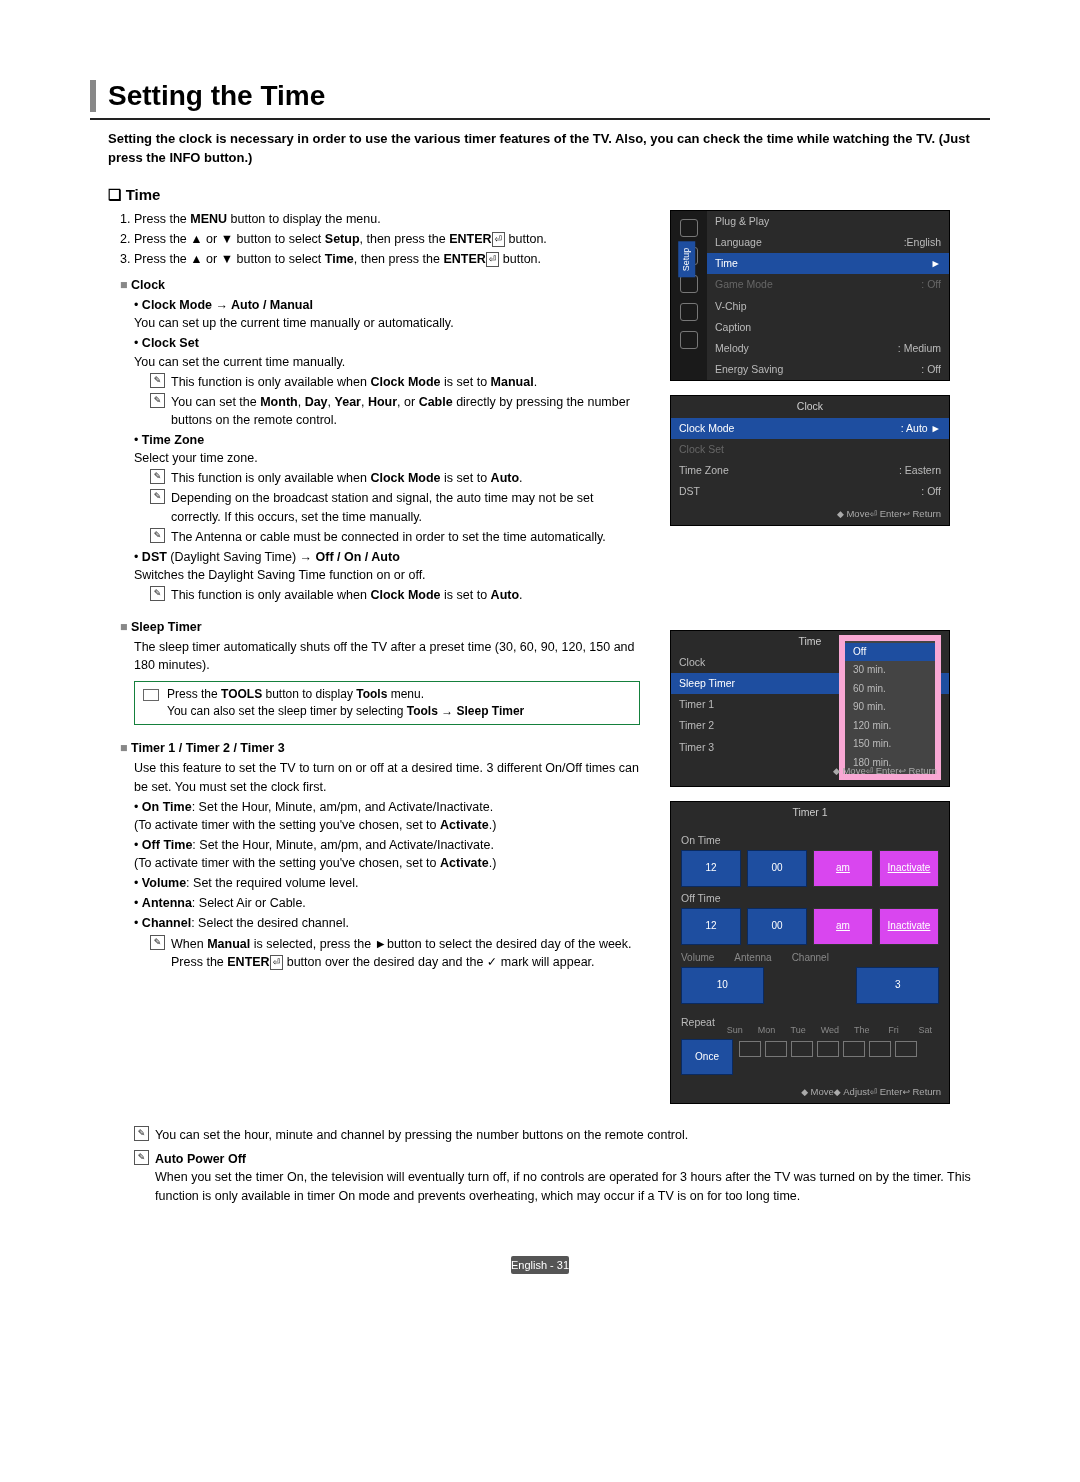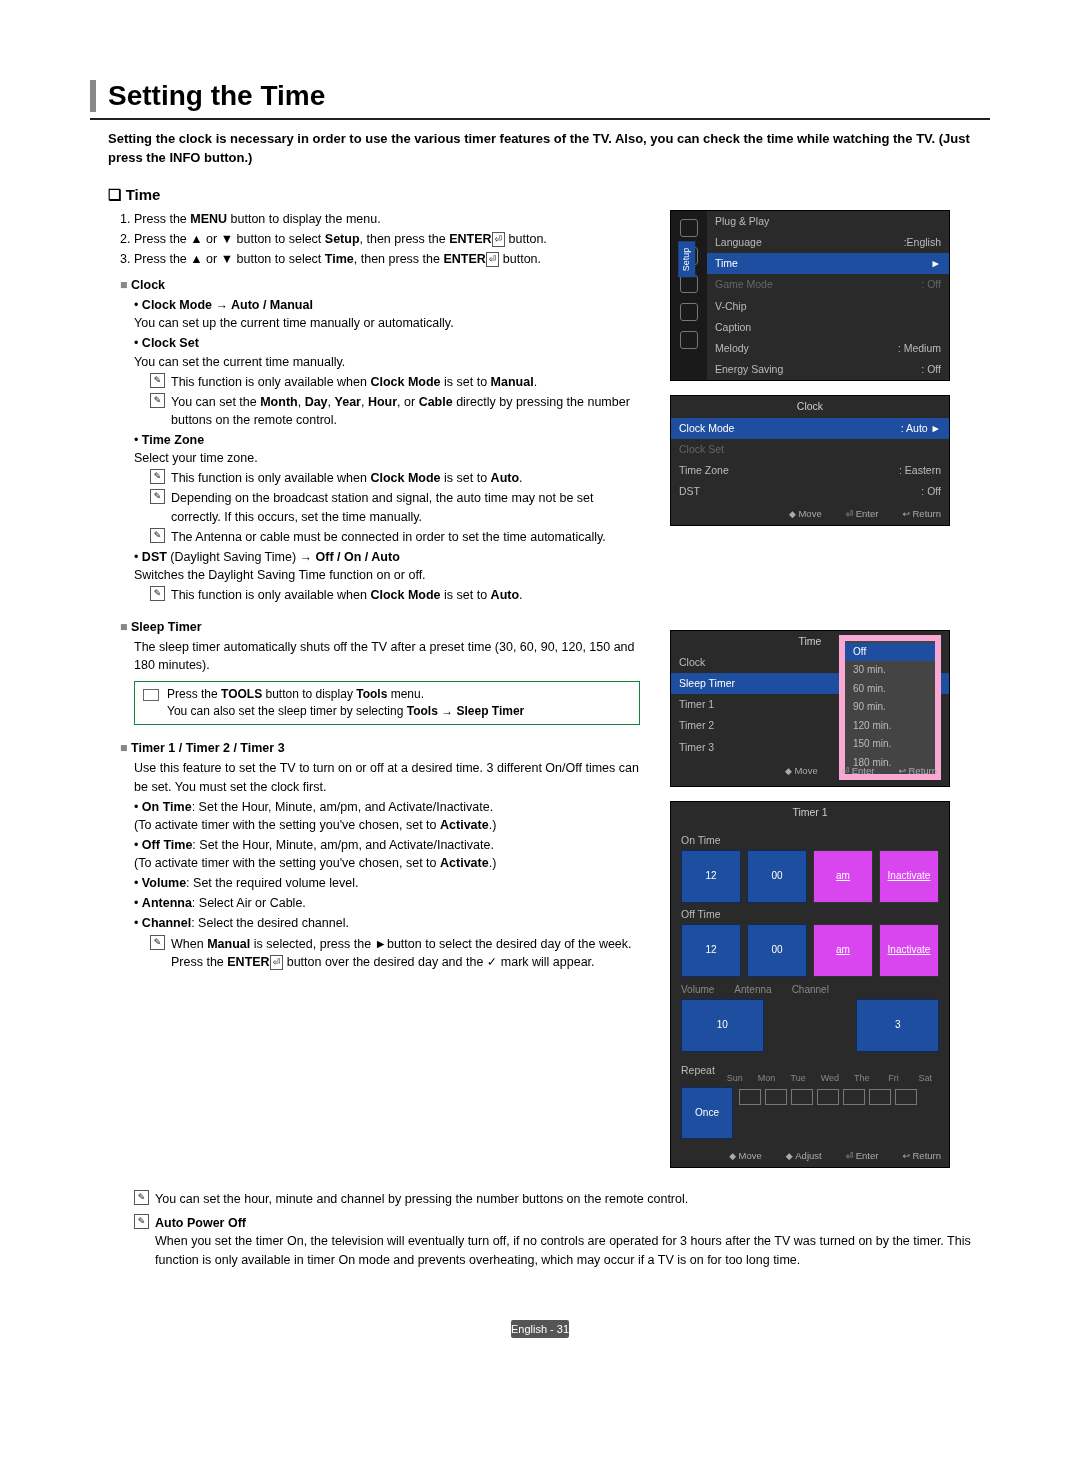--- a/index.html
+++ b/index.html
@@ -49,36 +49,36 @@
   .tip-box { border:1px solid #15803d; padding:4px 8px; margin:6px 0 6px 14px; font-size:12px; display:flex; gap:8px; }
   .tip-ic { width:14px; height:10px; border:1px solid #666; margin-top:3px; flex:none; }
   .osd {
     background:#2a2a2a; color:#bbb; font-size:10.5px; border:1px solid #000;
     margin-bottom:14px;
   }
   .osd .hdr { text-align:center; font-size:10.5px; padding:3px 0; color:#ccc; }
   .osd-row { display:flex; padding:3px 8px; justify-content:space-between; }
   .osd-row.sel { background:#1e4ea0; color:#fff; }
   .osd-row.dim { color:#666; }
-  .osd-foot { font-size:9.5px; text-align:right; padding:4px 8px; color:#aaa; display:flex; gap:24px; justify-content:flex-end; }
+  .osd-foot { font-size:9.5px; text-align:right; padding:4px 8px; color:#aaa; display:flex; gap:0; justify-content:flex-end; }
   .osd-foot span::before { content:"◆ "; font-size:9px; }
   .osd-foot .enter::before { content:"⏎ "; }
   .osd-foot .ret::before { content:"↩ "; }
   .osd-setup { display:grid; grid-template-columns:36px 1fr; }
   .osd-icons { background:#1a1a1a; display:flex; flex-direction:column; align-items:center; gap:10px; padding:8px 0; position:relative;}
   .osd-icons .vlabel { position:absolute; left:-2px; top:40px; transform:rotate(-90deg); font-size:9px; color:#fff; background:#1e4ea0; padding:2px 6px; }
   .ic { width:16px; height:16px; border:1px solid #777; border-radius:3px; }
   .timer-osd .opt-col { position:absolute; right:8px; top:4px; background:#444; border:6px solid #f9a8d4; padding:2px 0; width:90px; }
   .timer-osd { position:relative; padding-bottom:28px;}
   .timer-osd .opt { padding:2px 8px; font-size:10px; }
   .timer-osd .opt.sel { background:#1e4ea0; color:#fff; }
   .timer1 { padding:6px 10px 4px 10px; }
   .timer1 .lbl { color:#bbb; font-size:10.5px; margin-top:4px; }
   .timer1 .row { display:flex; gap:6px; margin:2px 0; }
-  .timer1 .cell { background:#1e4ea0; color:#fff; font-size:10px; padding:18px 0; text-align:center; flex:1; border:1px solid #0a2a60;}
+  .timer1 .cell { background:#1e4ea0; color:#fff; font-size:10px; padding:10px 0; text-align:center; flex:1; border:1px solid #0a2a60;}
   .timer1 .cell.gray { background:#d946ef; border-color:#333;text-decoration:underline;}
   .days { display:flex; gap:4px; font-size:9px; color:#888; margin-top:14px;}
   .days span { flex:1; text-align:center; }
   .chk-row { display:flex; gap:4px; margin-top:2px;}
   .chk { width:14px; height:14px; border:1px solid #777; flex:1; max-width:20px;}
   .page-foot { text-align:center; margin-top:50px; }
   .page-foot span { background:#555; color:#fff; font-size:11px; padding:3px 0; border-radius:2px;}
   .full-width-note { margin:6px 0 2px 14px; display:flex; gap:6px; font-size:12.5px; line-height:1.45;}
   .enter-ic { display:inline-block; border:1px solid #555; font-size:9px; padding:0 2px; vertical-align:middle;}
 </style>

